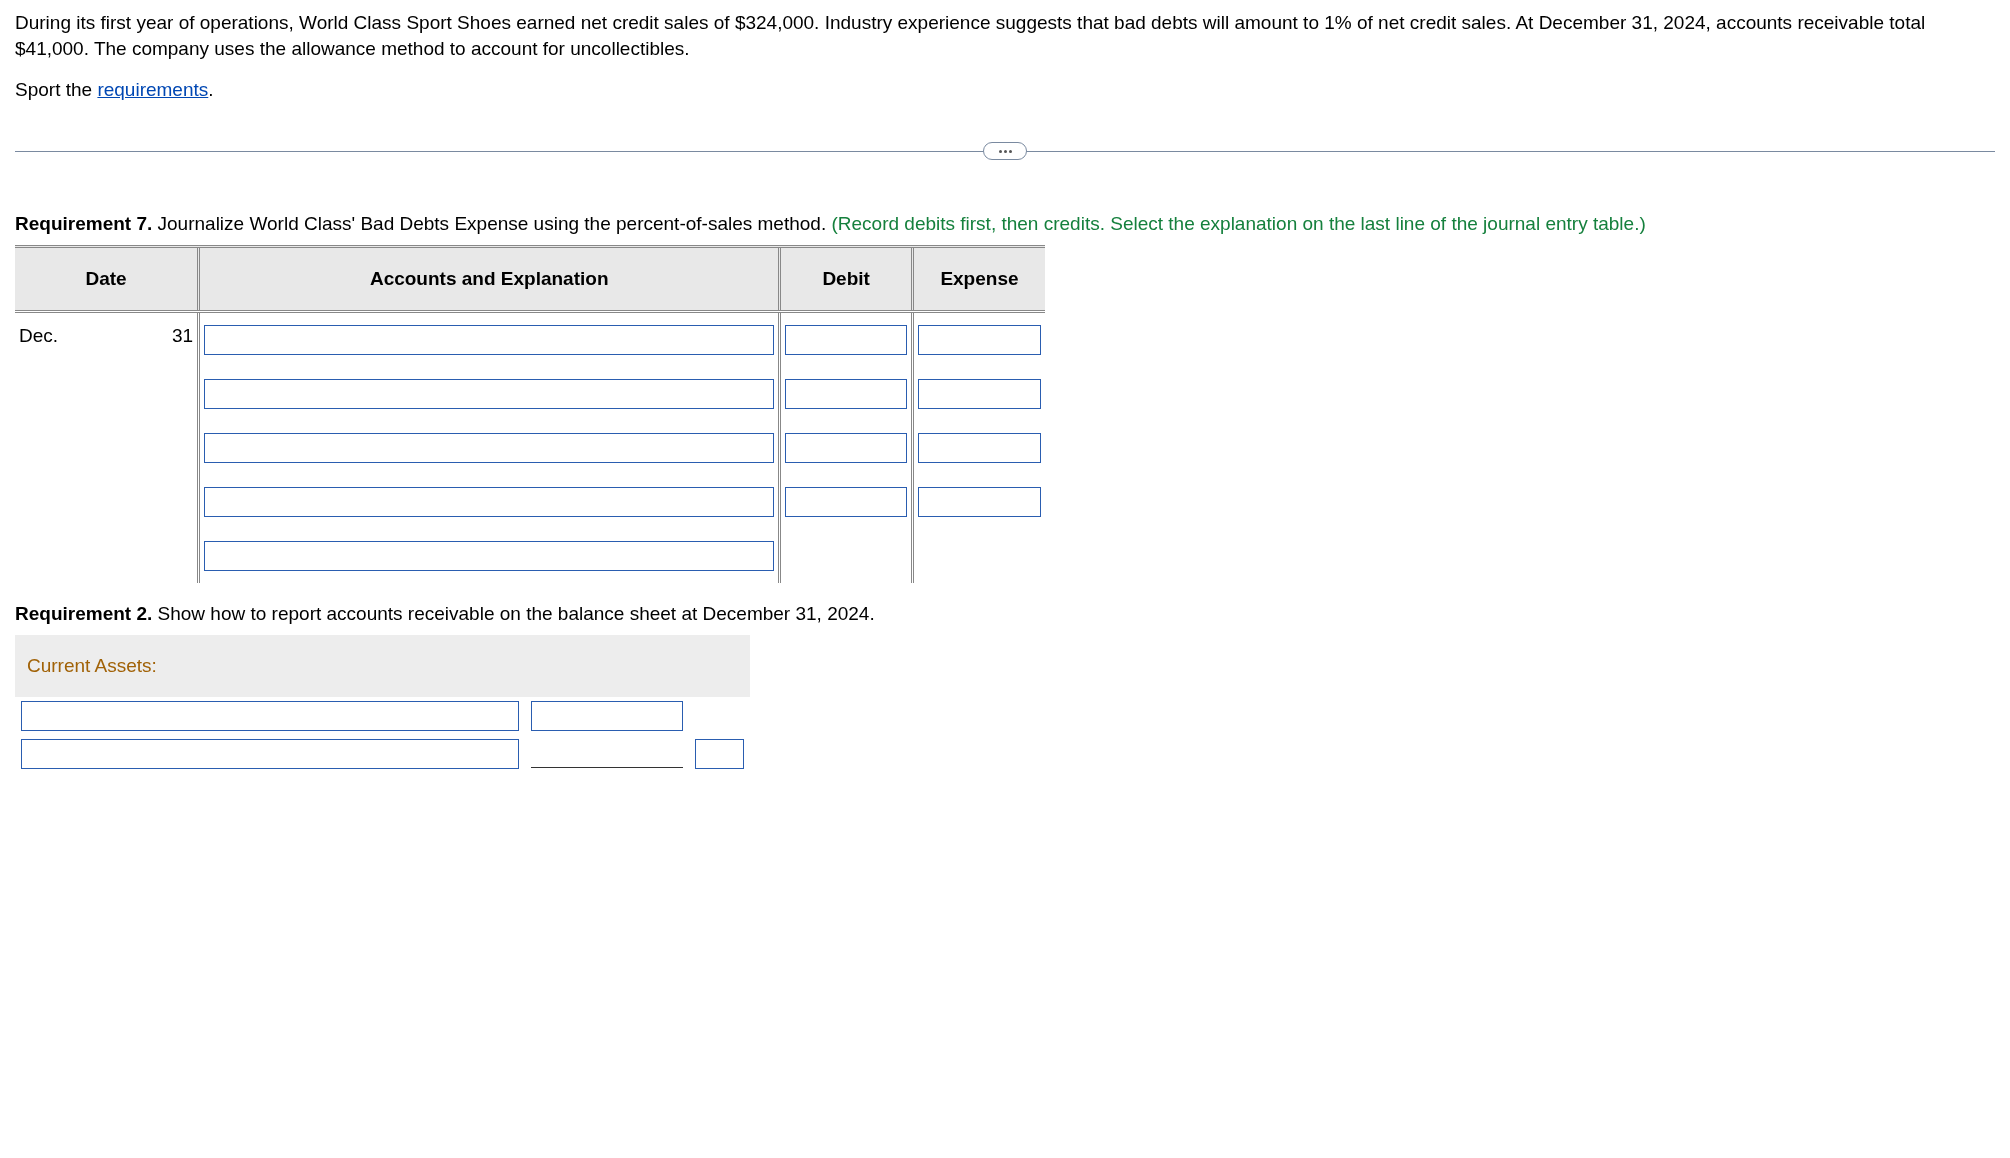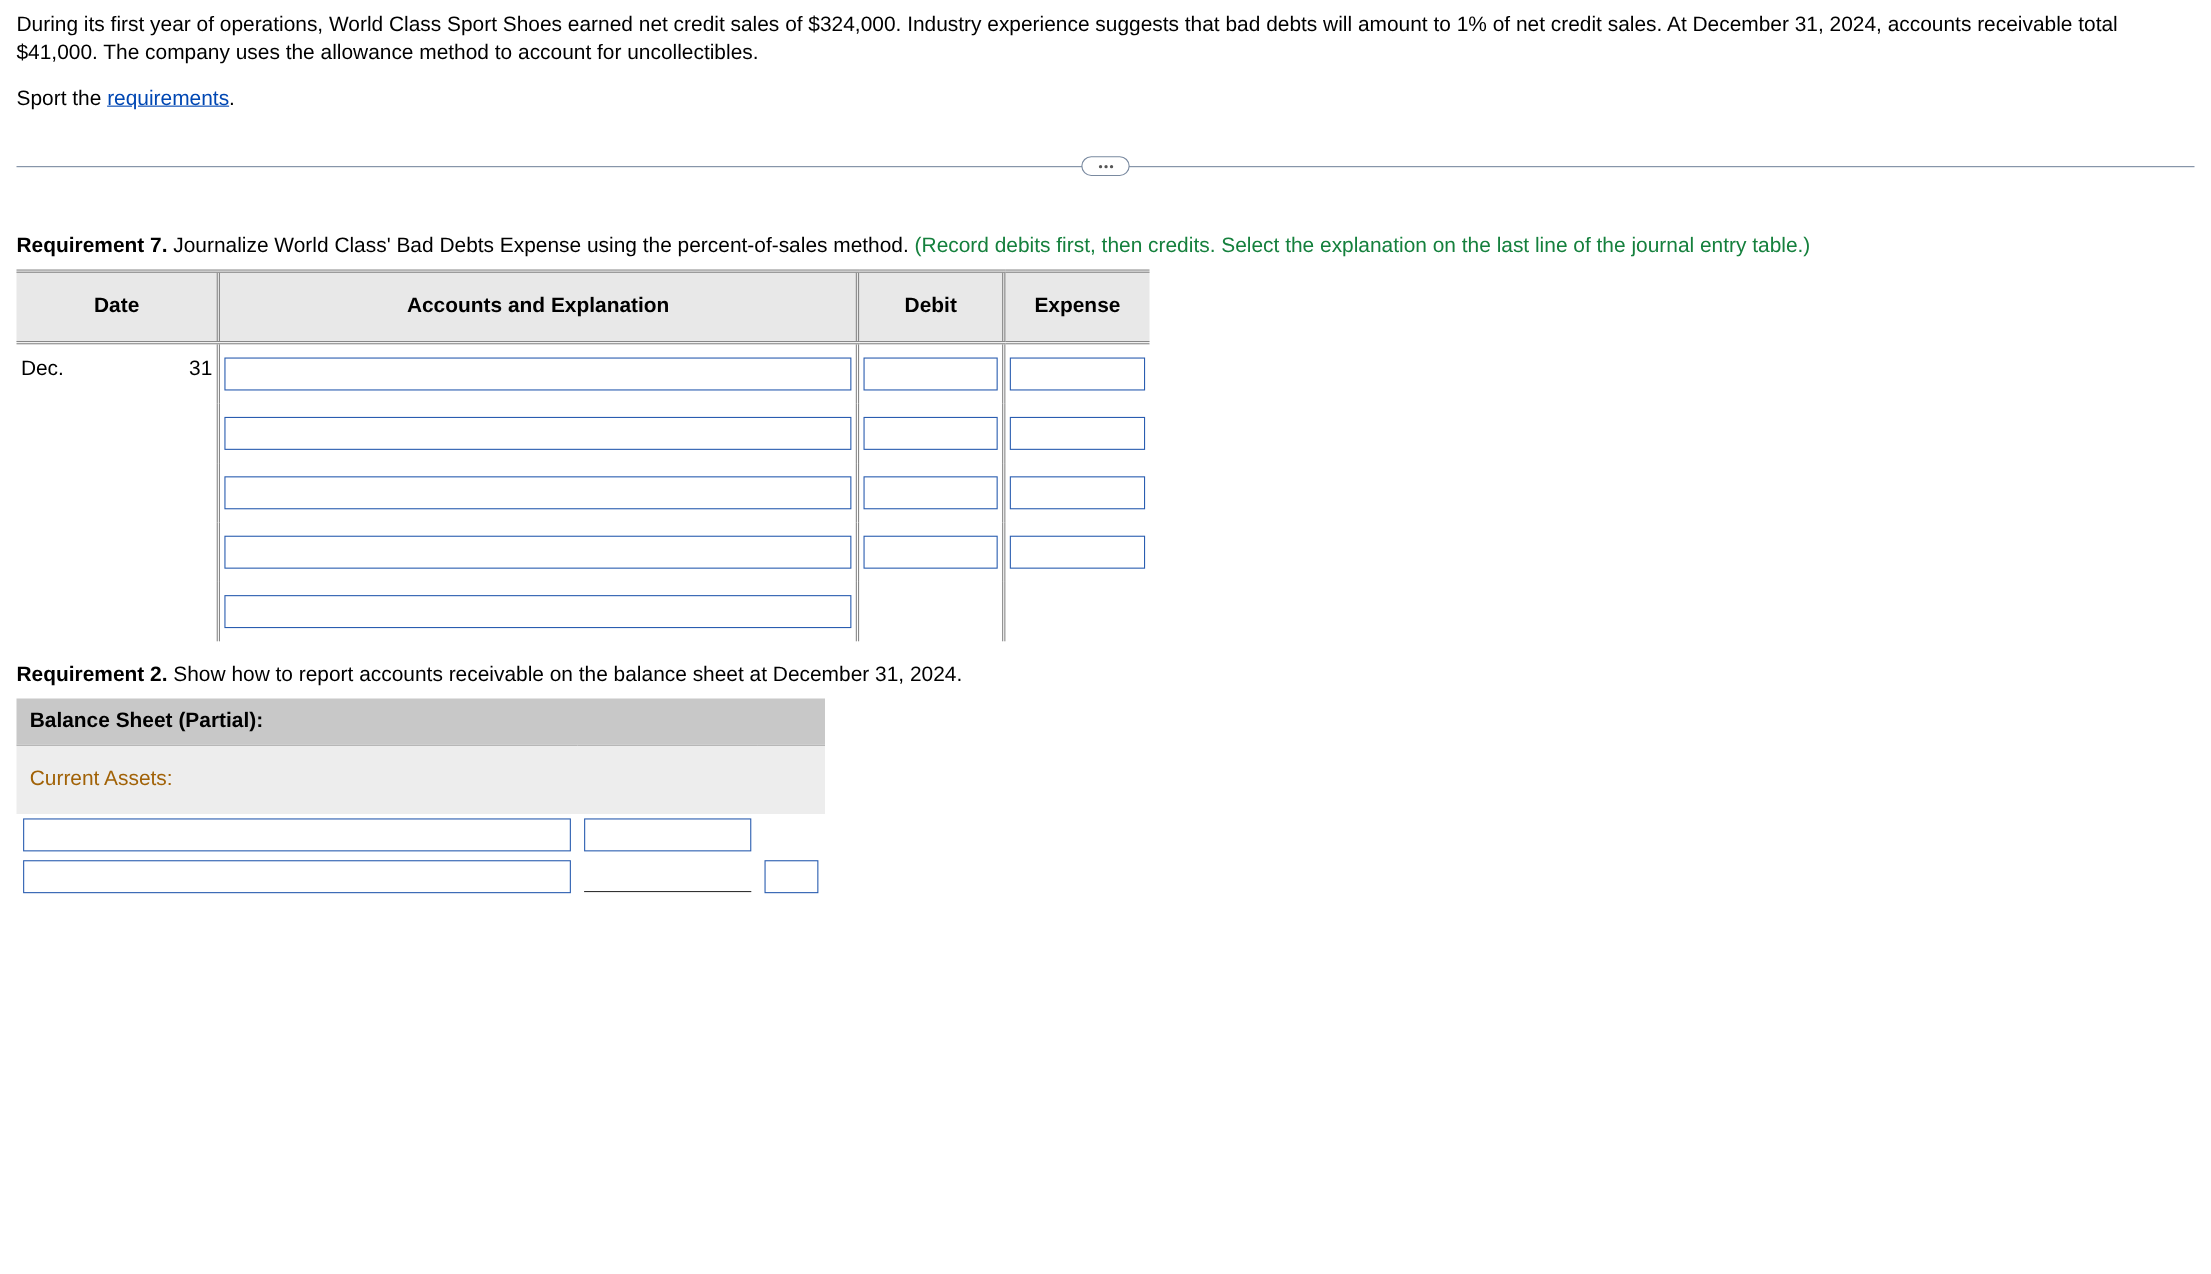--- a/index.html
+++ b/index.html
@@ -137,23 +137,20 @@
 
 <div class="lower-wrap">
 
   <div class="req2-wrap">
     <div class="req-heading">
       <span class="bold">Requirement 2.</span><span> Show how to report accounts receivable on the balance sheet at December 31, 2024.</span>
     </div>
 
     <table class="balance-table">
       <tbody>
-          <tr>
-            <td colspan="3" class="bs-header">Balance Sheet (Partial):</td>
-          </tr>
       <tr>
             <td colspan="3" class="bs-sub">Current Assets:</td>
           </tr>
       <tr class="bs-row">
         <td class="bs-col1"><input class="inp" type="text" style=""></td>
         <td class="bs-col2"><input class="inp" type="text" style=""></td>
         <td class="bs-col3"></td>
       </tr>
       <tr class="bs-row">
         <td class="bs-col1"><input class="inp" type="text" style=""></td>

